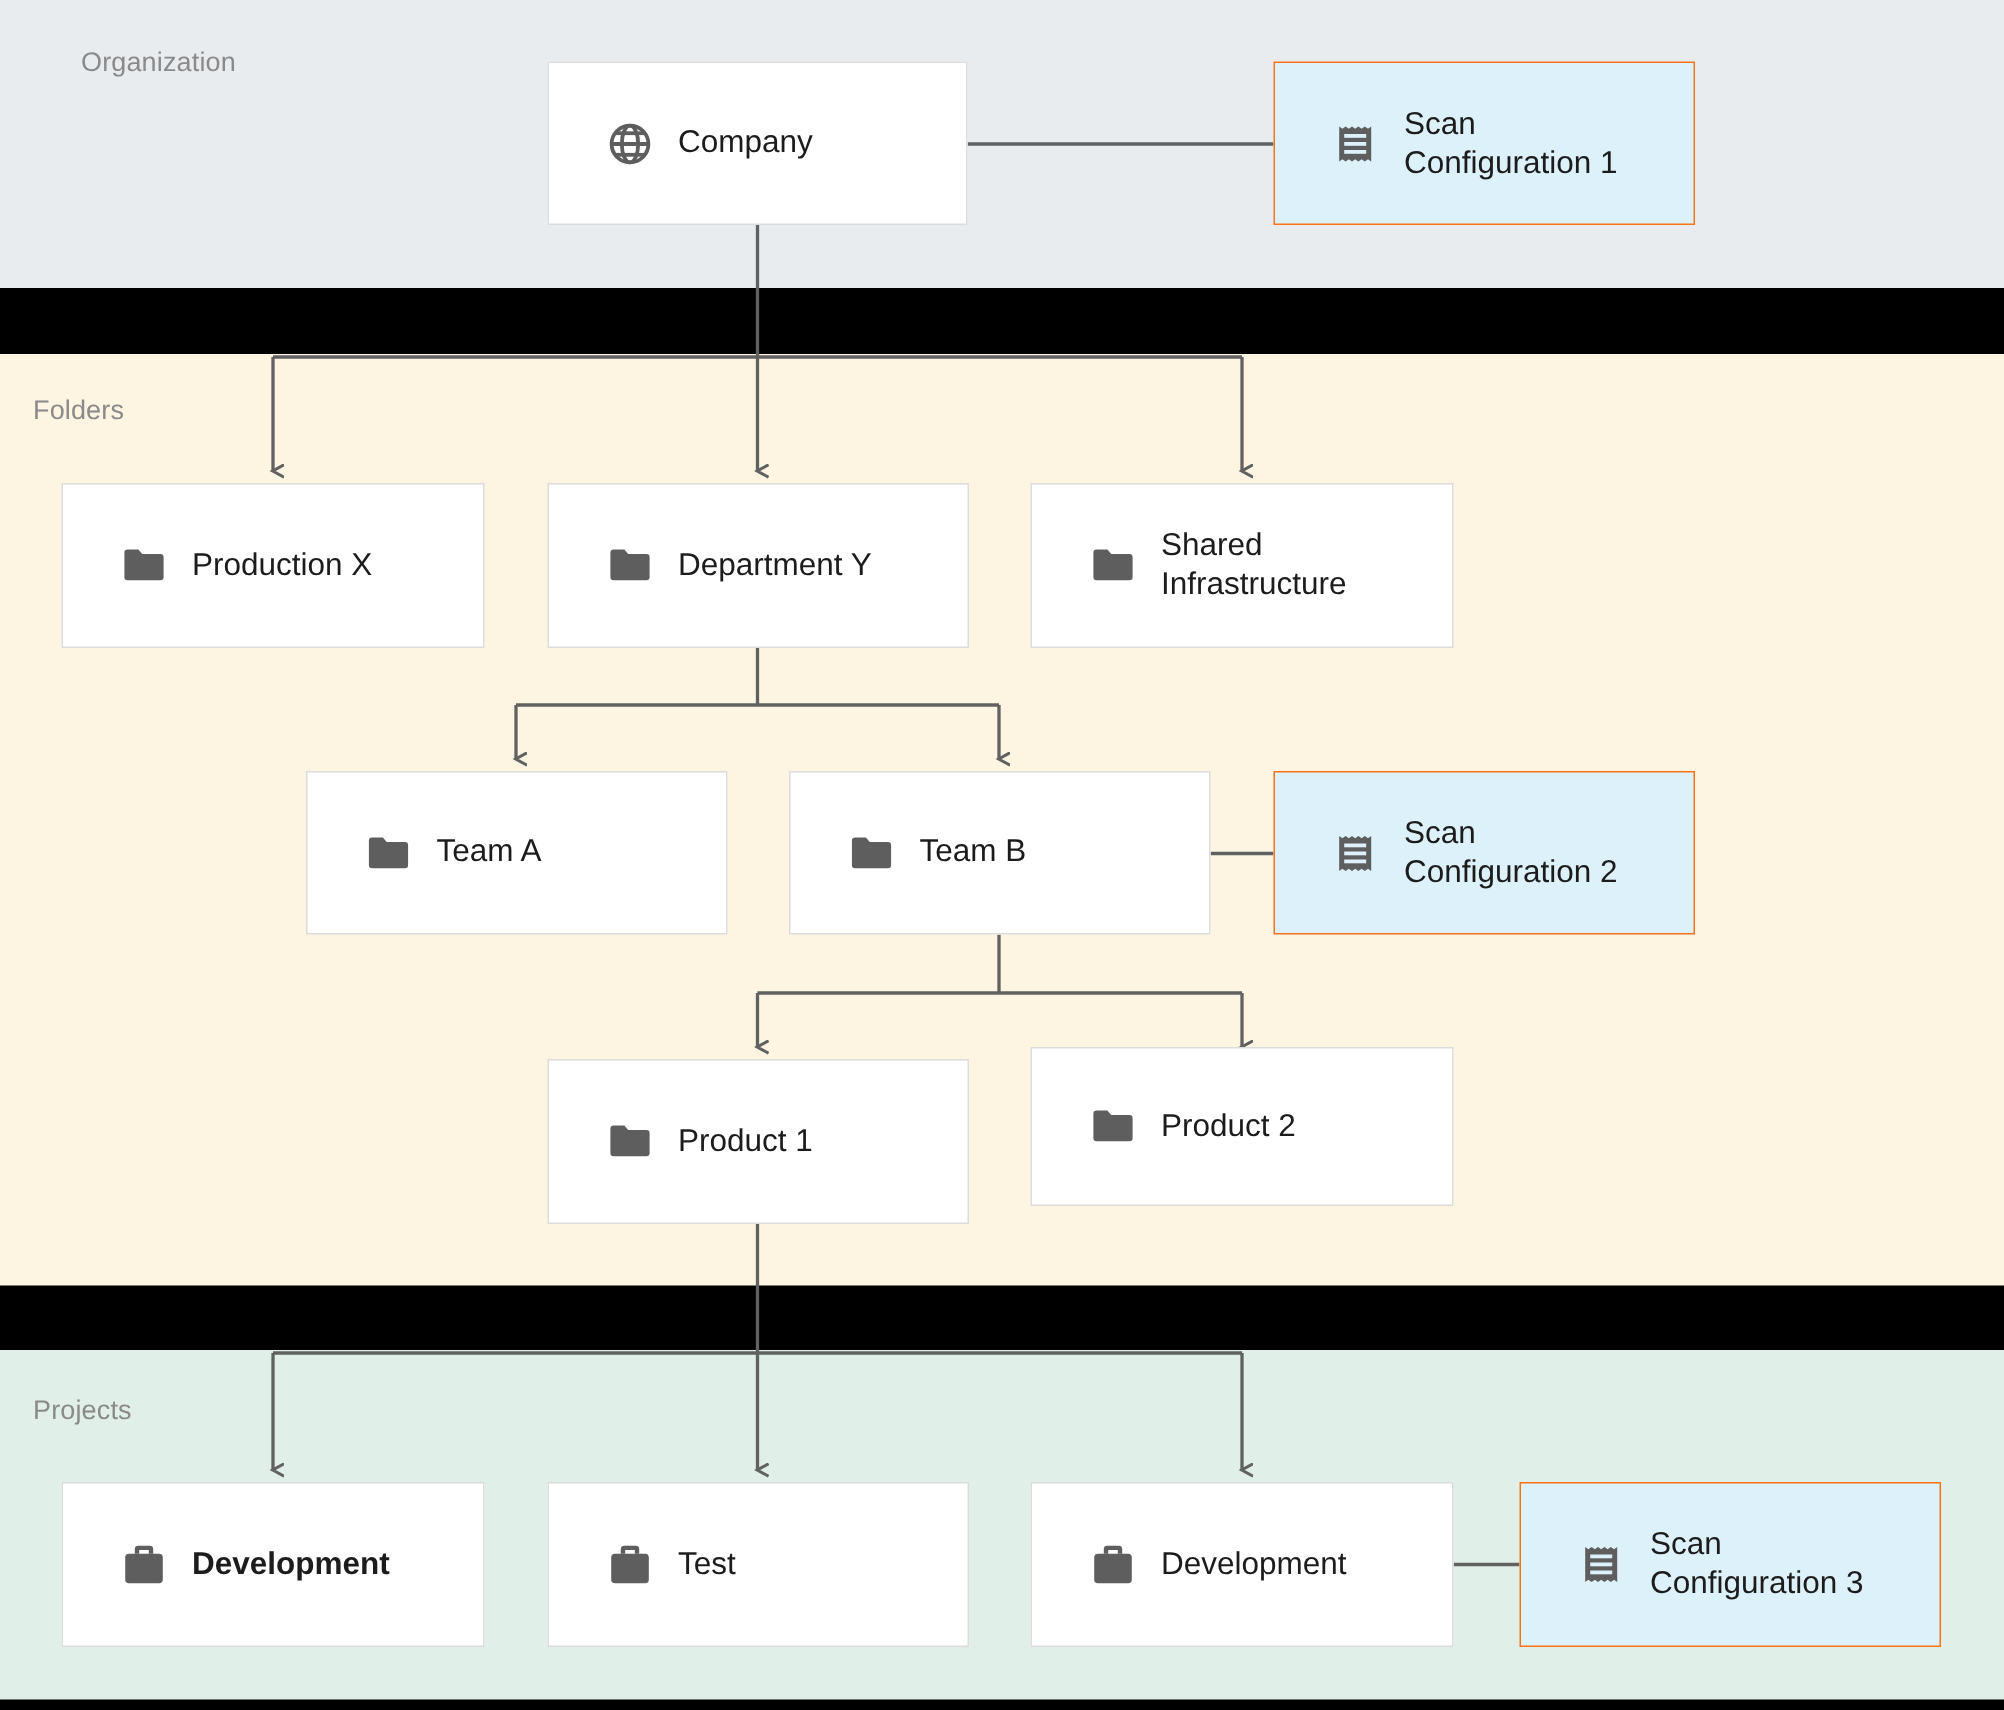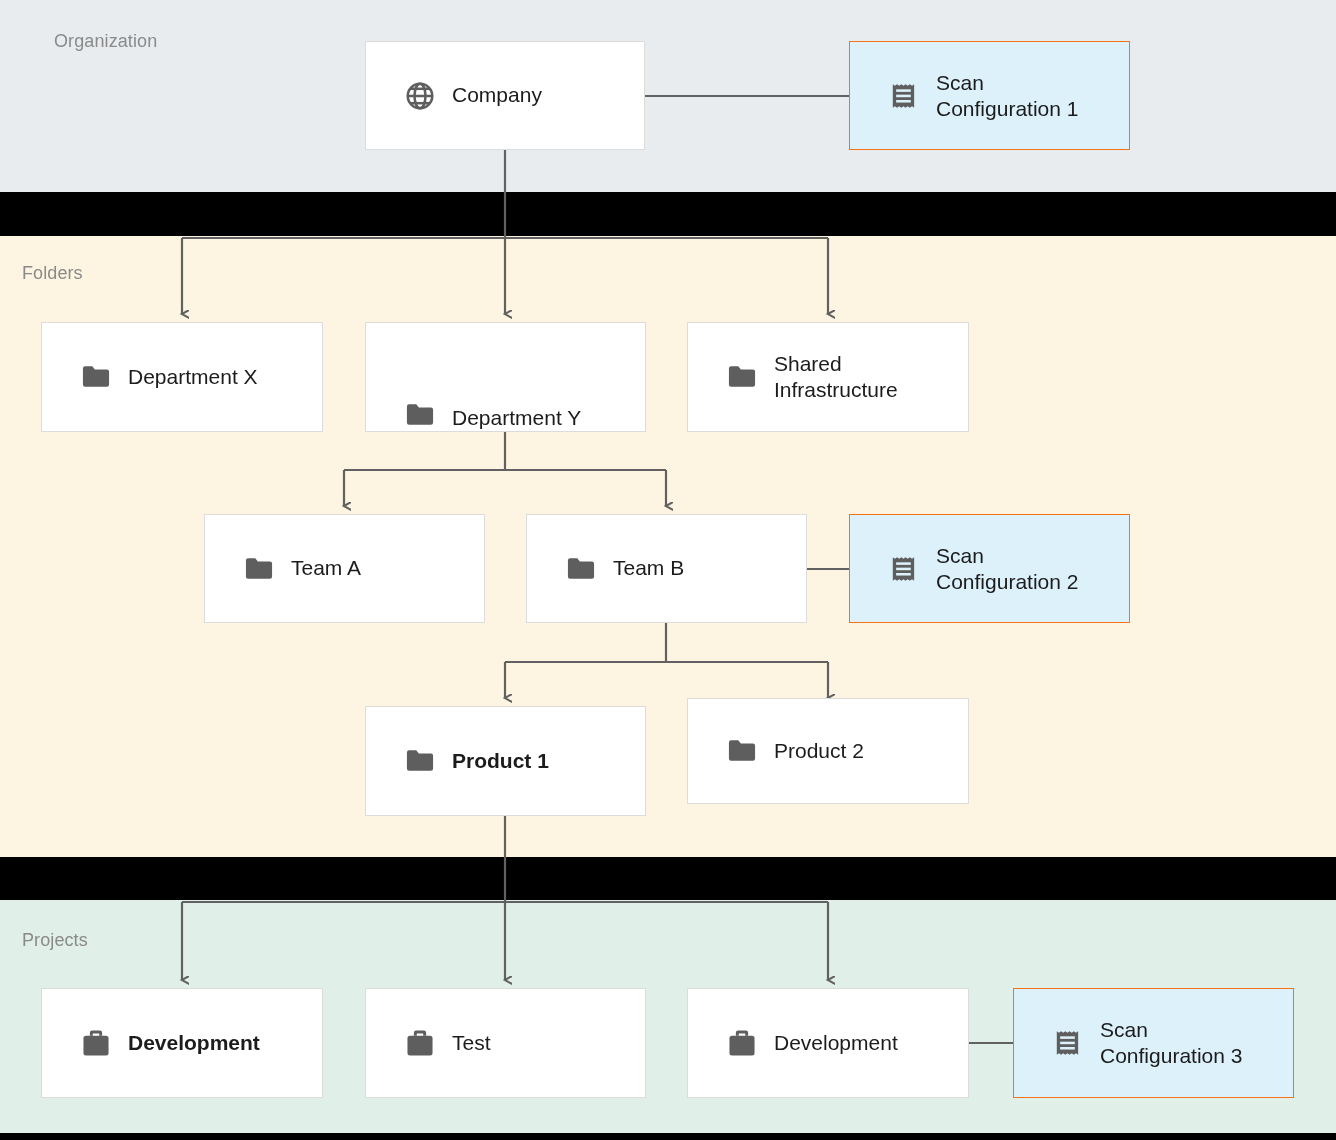--- a/index.html
+++ b/index.html
@@ -89,26 +89,26 @@
     height: 32px;
     display: block;
     color: #5e5e5e;
   }
   .node-icon svg { display: block; width: 32px; height: 32px; }
 
   
   #node-company        { left: 365px;  top: 41px;   width: 280px; height: 109px; }
   #node-scan-1         { left: 849px;  top: 41px;   width: 281px; height: 109px; }
   #node-department-x   { left: 41px;   top: 322px;  width: 282px; height: 110px; }
-  #node-department-y   { left: 365px;  top: 322px;  width: 281px; height: 110px; align-items: flex-end; }
+  #node-department-y   { left: 365px;  top: 322px;  width: 281px; height: 110px; }
   #node-shared-infra   { left: 687px;  top: 322px;  width: 282px; height: 110px; }
   #node-team-a         { left: 204px;  top: 514px;  width: 281px; height: 109px; }
   #node-team-b         { left: 526px;  top: 514px;  width: 281px; height: 109px; }
   #node-scan-2         { left: 849px;  top: 514px;  width: 281px; height: 109px; }
-  #node-product-1      { left: 365px;  top: 706px;  width: 281px; height: 110px; font-weight: bold; }
+  #node-product-1      { left: 365px;  top: 706px;  width: 281px; height: 110px; }
   #node-product-2      { left: 687px;  top: 698px;  width: 282px; height: 106px; padding-left: 38px; }
   #node-development    { left: 41px;   top: 988px;  width: 282px; height: 110px; font-weight: bold; }
   #node-test           { left: 365px;  top: 988px;  width: 281px; height: 110px; }
   #node-production     { left: 687px;  top: 988px;  width: 282px; height: 110px; }
   #node-scan-3         { left: 1013px; top: 988px;  width: 281px; height: 110px; }
 
   
   .node-label.two-line { line-height: 1.22; }
 </style>
 </head>
@@ -188,21 +188,21 @@
     <span class="node-label two-line">Scan
 Configuration 1</span>
   </div>
 
   <div class="node" id="node-department-x">
     <span class="node-icon">
       <svg viewBox="0 0 24 24">
           <path fill="currentColor" d="M2.2 5.6a1.6 1.6 0 0 1 1.6-1.6h5.4l1.9 2.3h9.1a1.6 1.6 0 0 1 1.6 1.6v9.9a1.6 1.6 0 0 1-1.6 1.6H3.8a1.6 1.6 0 0 1-1.6-1.6z"></path>
         </svg>
     </span>
-    <span class="node-label">Department X</span>
+    <span class="node-label">Production X</span>
   </div>
 
   <div class="node" id="node-department-y">
     <span class="node-icon">
       <svg viewBox="0 0 24 24">
           <path fill="currentColor" d="M2.2 5.6a1.6 1.6 0 0 1 1.6-1.6h5.4l1.9 2.3h9.1a1.6 1.6 0 0 1 1.6 1.6v9.9a1.6 1.6 0 0 1-1.6 1.6H3.8a1.6 1.6 0 0 1-1.6-1.6z"></path>
         </svg>
     </span>
     <span class="node-label">Department Y</span>
   </div>

